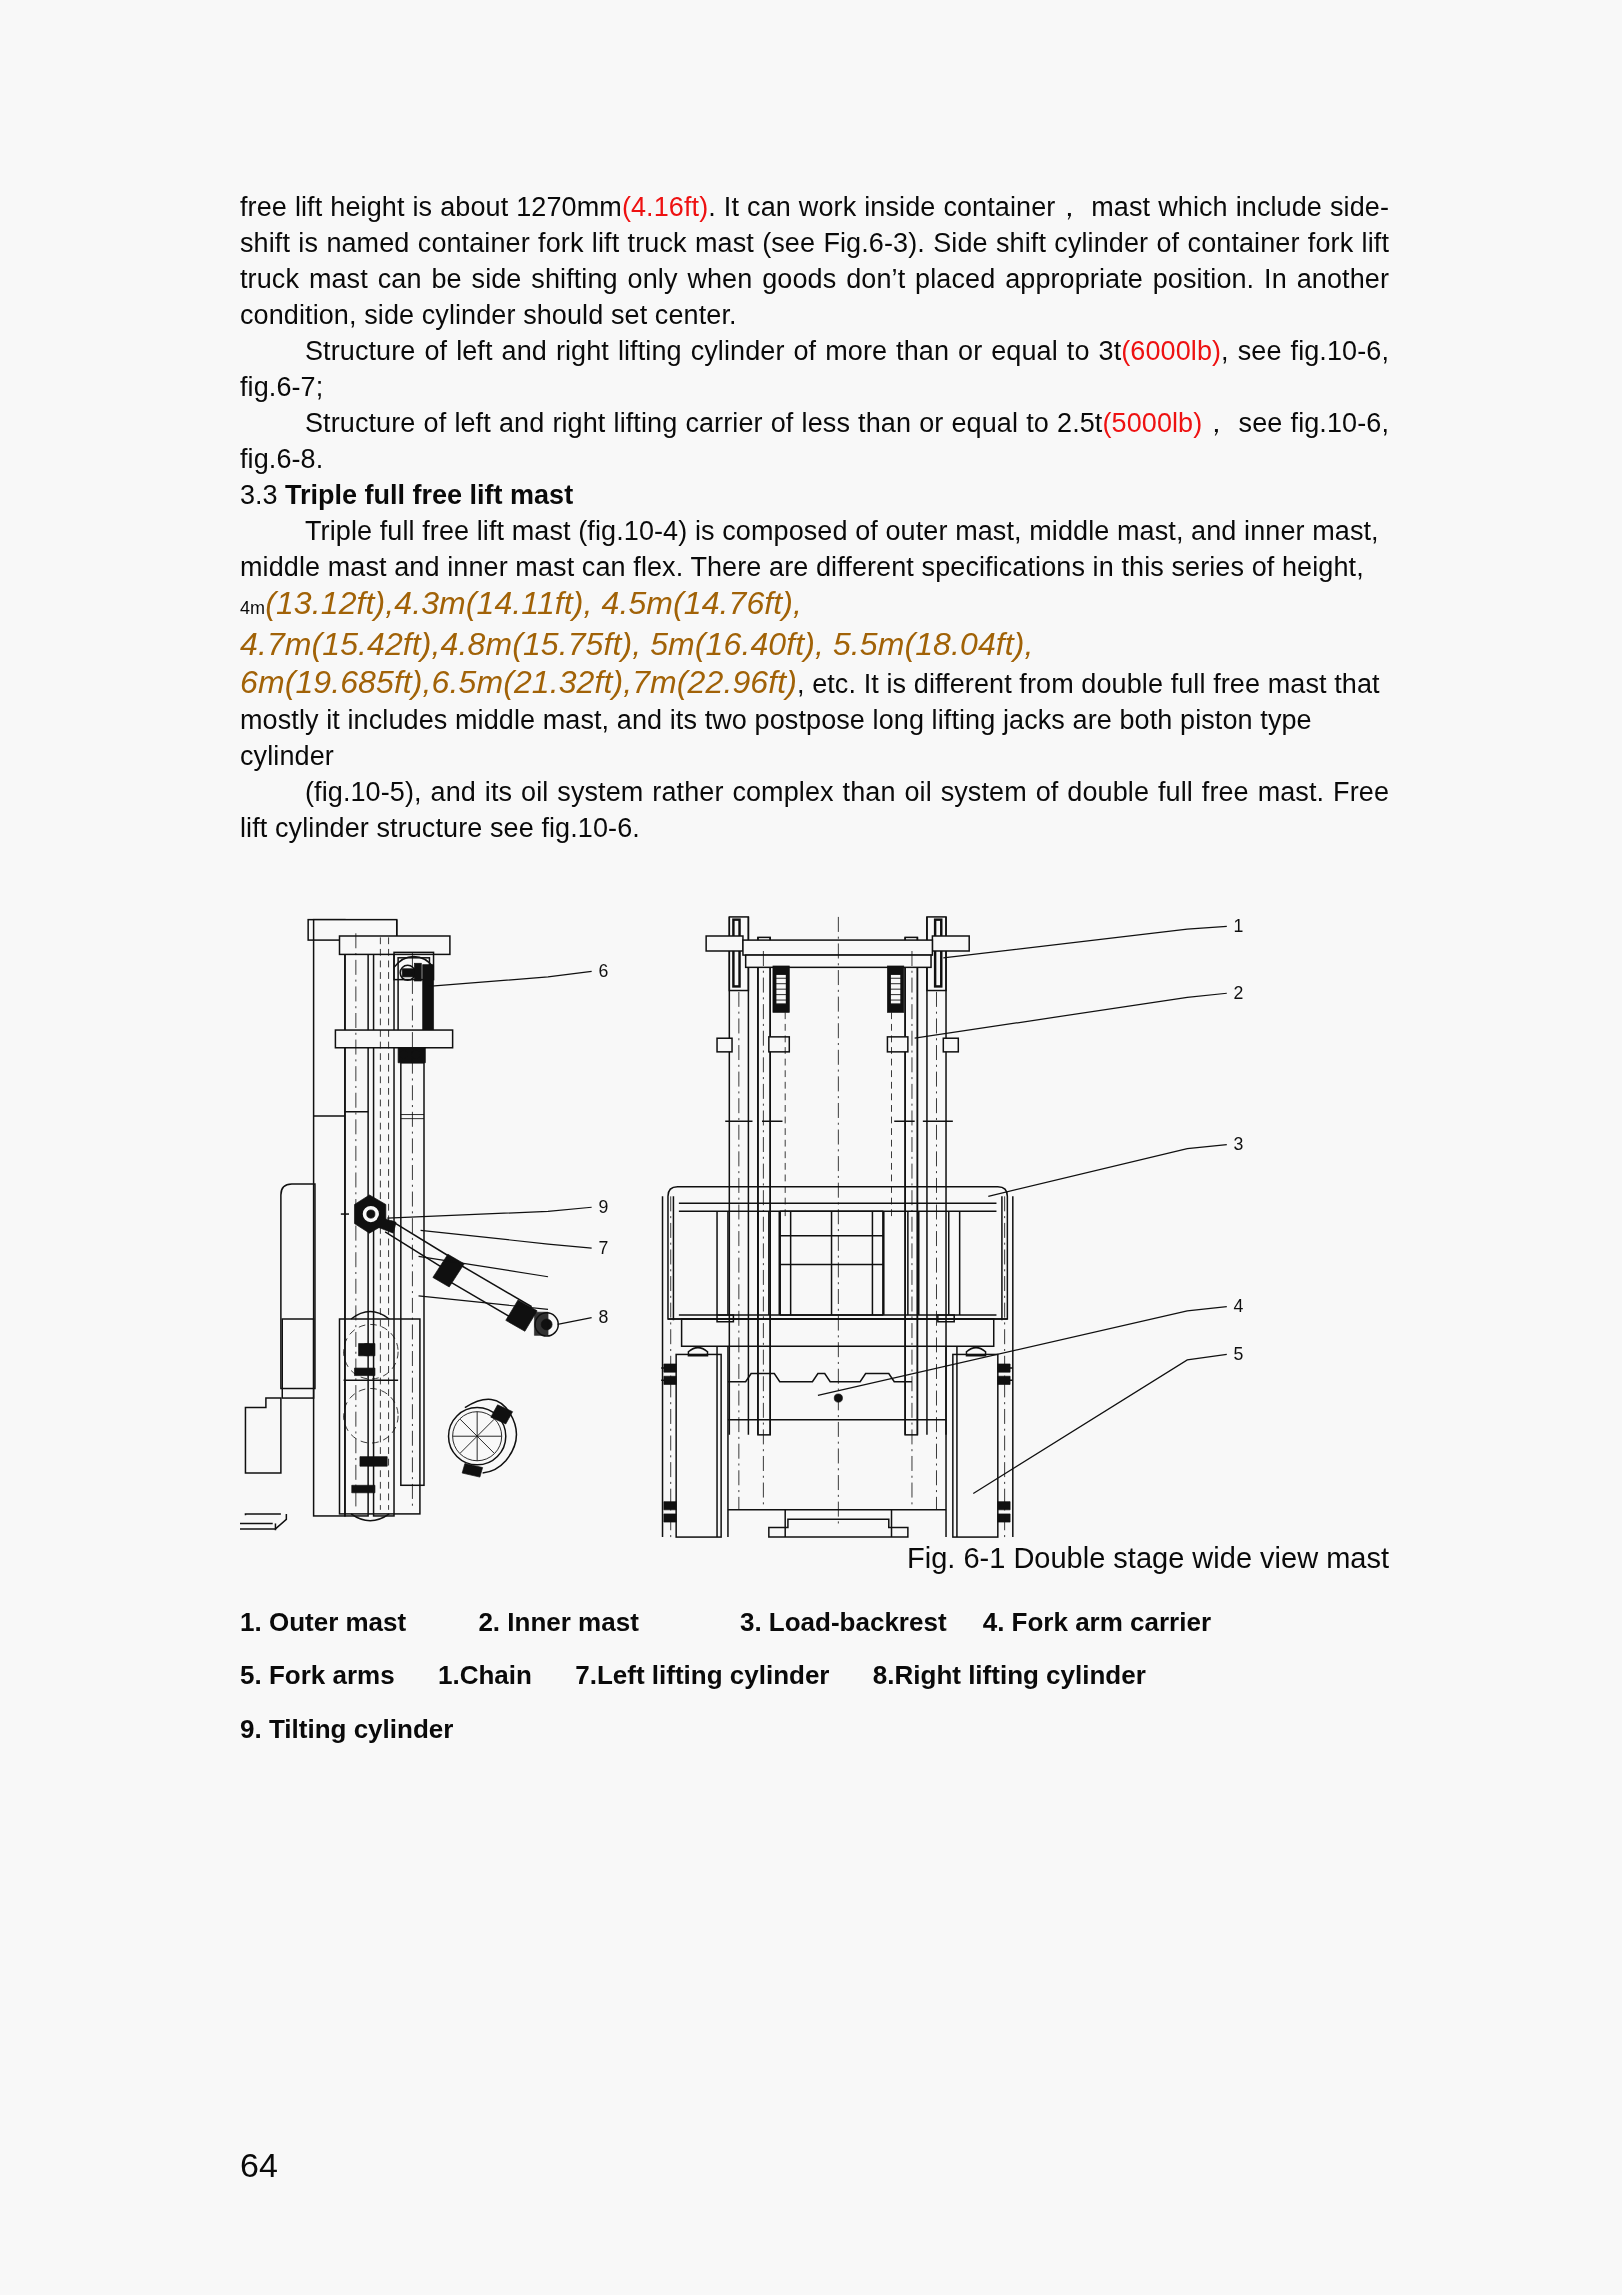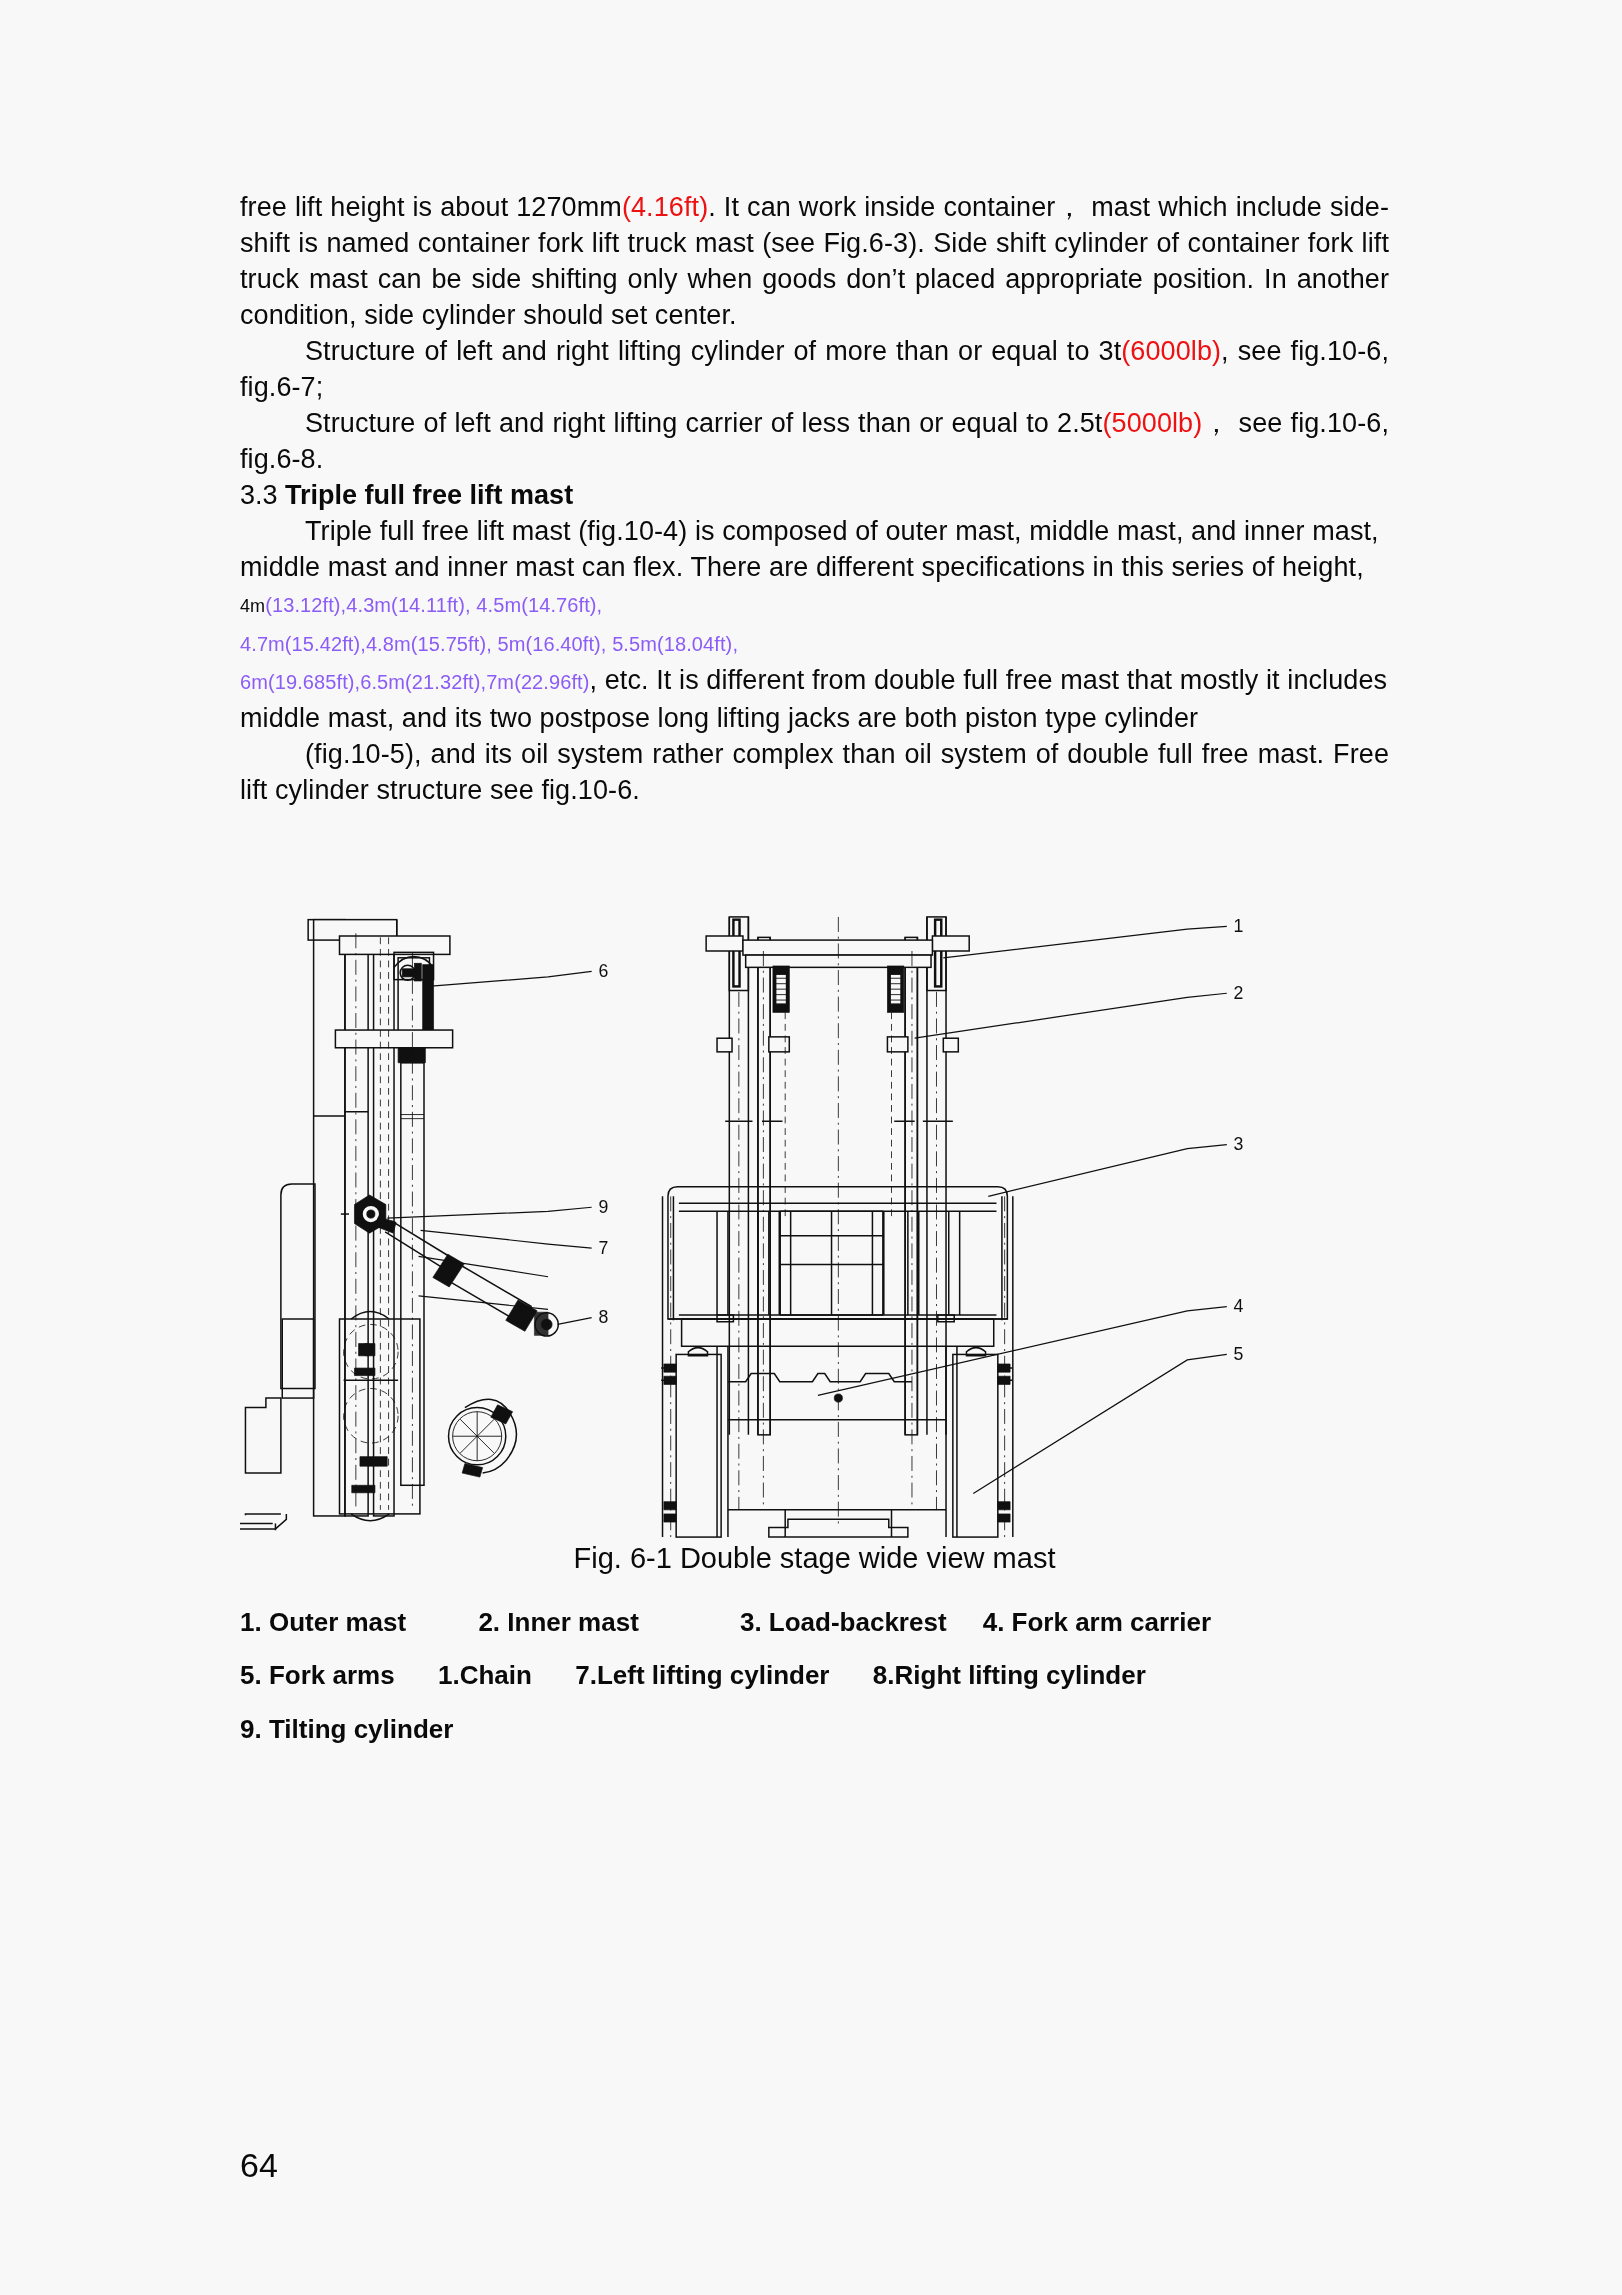--- a/index.html
+++ b/index.html
@@ -35,21 +35,21 @@
     font-size: 27px;
     line-height: 36px;
     text-align: justify;
     text-justify: inter-word;
     letter-spacing: 0.1px;
   }
   p.body.noind { text-indent: 0; }
   p.body.ind { text-indent: 65px; }
   p.nojust { text-align: left; }
   .red { color: #ee1111; }
-  .redsm { color: #8b5cf6; font-size: 20px; }
+  .redsm { color: #a16207; font-size: 32px; font-style: italic; }
   .sm { font-size: 18px; }
   h3.heading {
     margin: 0;
     font-size: 27px;
     line-height: 36px;
     font-weight: normal;
   }
   h3.heading b { font-weight: bold; }
 
   
@@ -60,21 +60,21 @@
     width: 1149px;
     height: 634px;
   }
   .figure svg { display: block; }
 
   .figcaption {
     position: absolute;
     left: 240px;
     top: 1541px;
     width: 1149px;
-    text-align: center;
+    text-align: right;
     font-size: 29px;
     line-height: 35px;
   }
   .legend {
     position: absolute;
     left: 240px;
     top: 1605px;
     width: 1199px;
     font-size: 26px;
     line-height: 35px;

